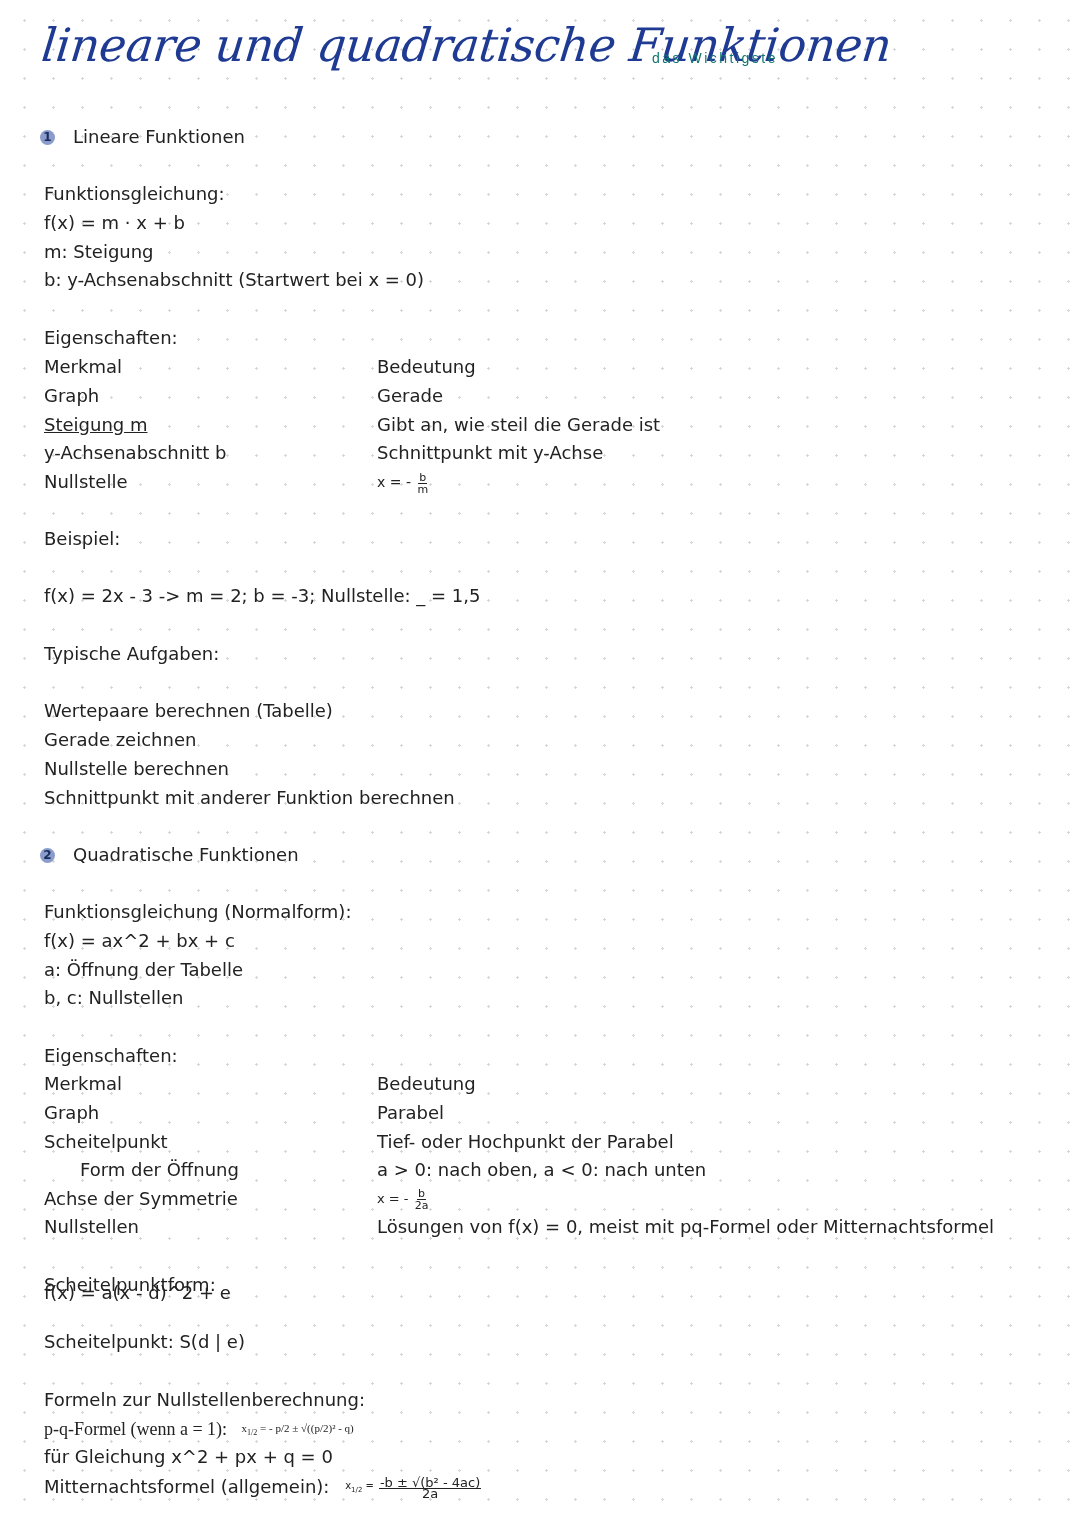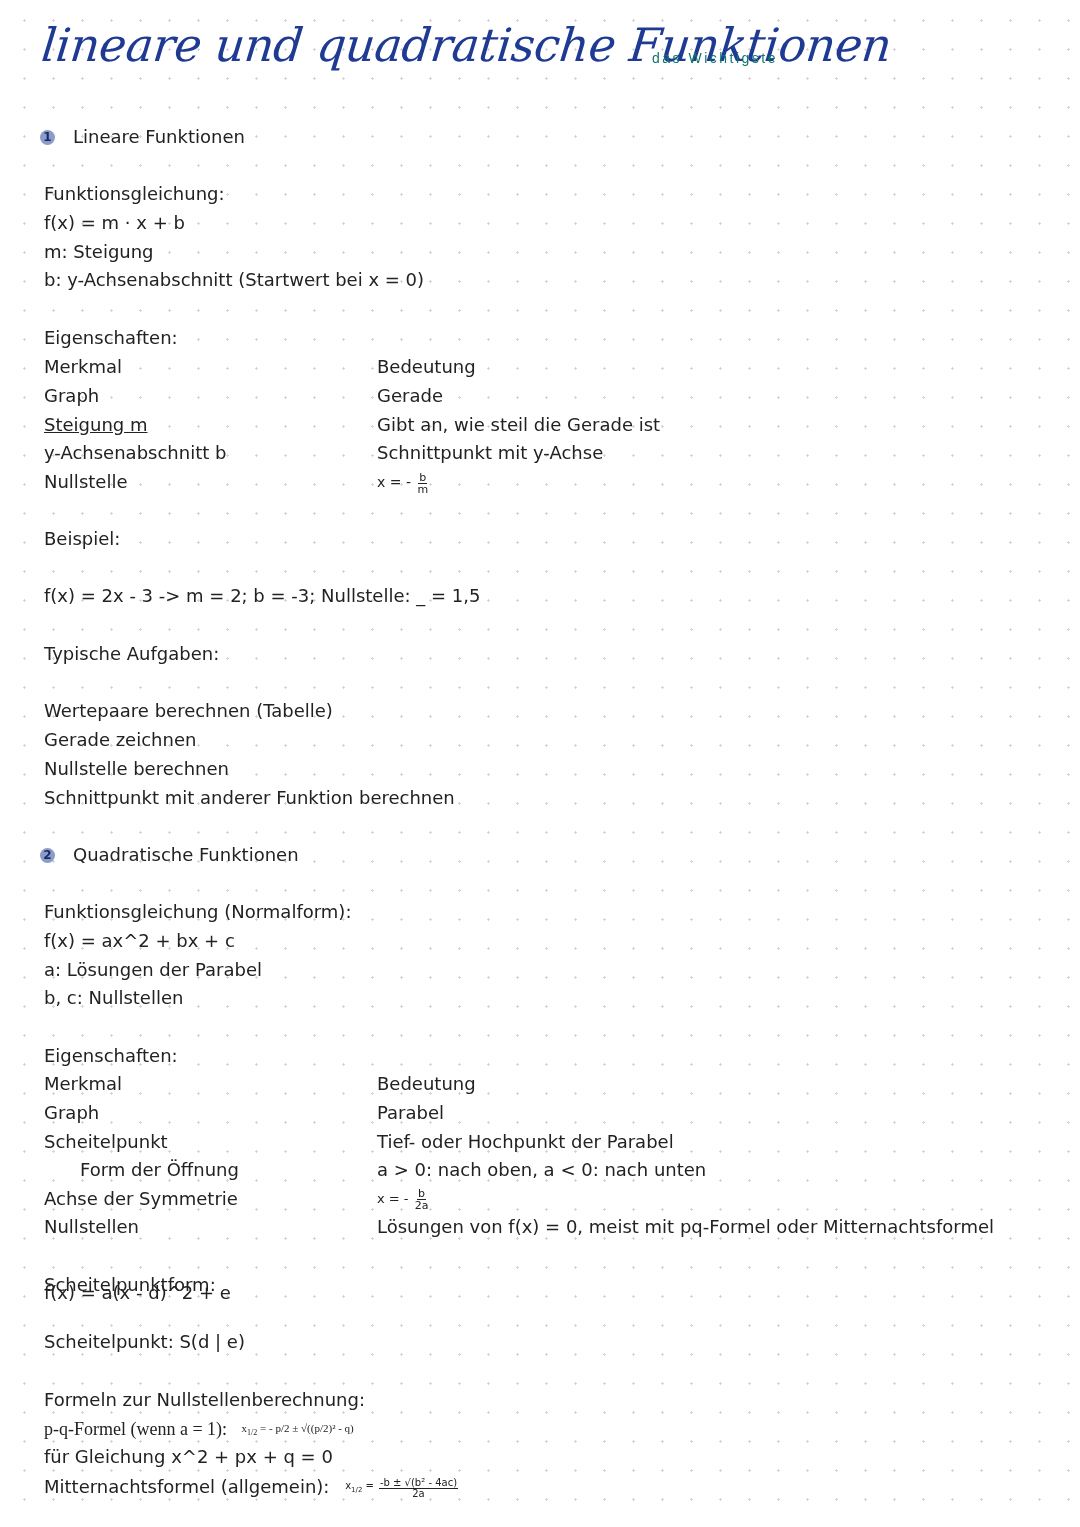--- a/index.html
+++ b/index.html
@@ -158,21 +158,21 @@
   <div class="line" style="top:786px;">Schnittpunkt mit anderer Funktion berechnen</div>
 </div>
 
 <div class="section-head" style="top:843px;">
   <span class="badge">2</span>
   <span>Quadratische Funktionen</span>
 </div>
 
 <div class="line" style="top:900px;">Funktionsgleichung (Normalform):</div>
 <div class="line" style="top:929px;">f(x) = ax^2 + bx + c</div>
-<div class="line" style="top:958px;">a: Lösungen der Parabel</div>
+<div class="line" style="top:958px;">a: Öffnung der Tabelle</div>
 <div class="line" style="top:986px;">b, c: Nullstellen</div>
 
 <div class="line" style="top:1044px;">Eigenschaften:</div>
 
 <div>
   <div class="line" style="top:1072px;">Merkmal</div>
   <div class="line col2" style="top:1072px;">Bedeutung</div>
 
   <div class="line" style="top:1101px;">Graph</div>
   <div class="line col2" style="top:1101px;">Parabel</div>
@@ -208,18 +208,18 @@
     <span>x</span><sub>1/2</sub>
     <span>= - p/2 ± √((p/2)² - q)</span>
   </span>
 </div>
 <div class="line" style="top:1445px;">für Gleichung x^2 + px + q = 0</div>
 
 <div class="line" style="top:1474px;">
   <span>Mitternachtsformel (allgemein):</span>
   <span class="mf">
     <span><span>x</span><sub>1/2</sub> =</span>
-    <span class="frac" style="font-size:10px; line-height:10px;">
+    <span class="frac" style="font-size:13px; line-height:10px;">
       <span class="num">-b ± √(b² - 4ac)</span>
       <span class="den">2a</span>
     </span>
   </span>
 </div>
 
 </body></html>

